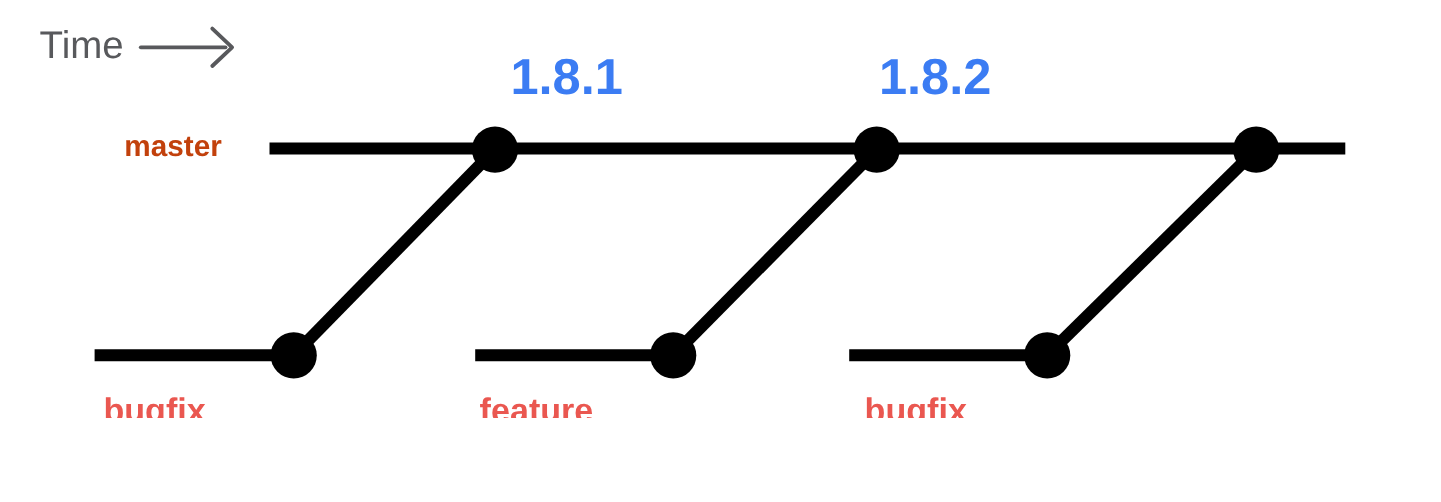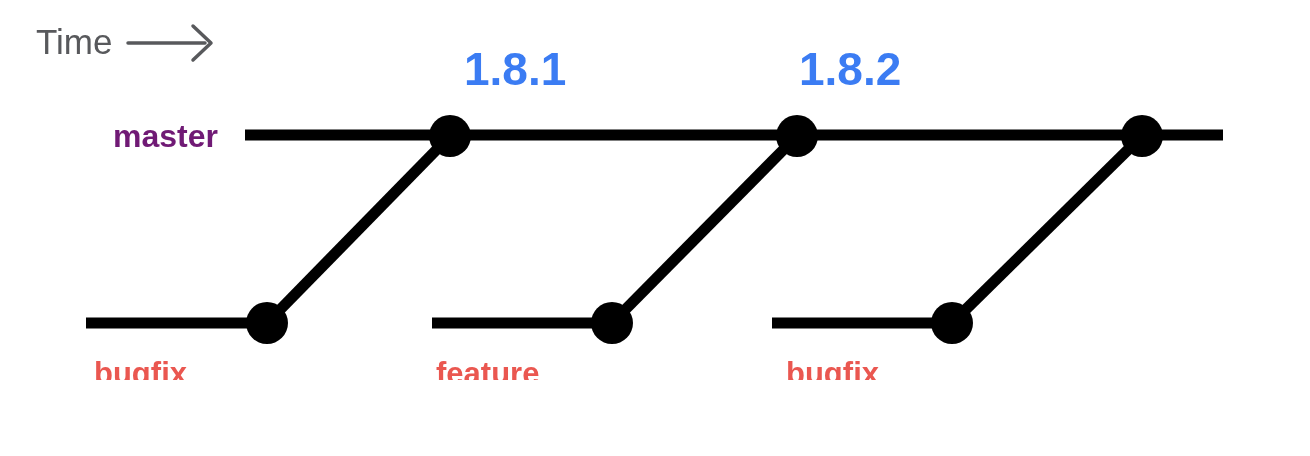--- a/index.html
+++ b/index.html
@@ -30,23 +30,23 @@
   .time-label {
     left: 36px;
     top: 24px;
     font-size: 35px;
     font-weight: 400;
     color: #58595C;
   }
   .master-label {
     left: 113px;
     top: 120px;
-    font-size: 32px;
+    font-size: 27px;
     font-weight: 700;
-    color: #701a75;
+    color: #c2410c;
   }
   .tag-label {
     font-size: 46px;
     font-weight: 700;
     color: #3B7CF3;
     top: 46px;
     text-align: right;
   }
   .tag-1 { left: 464px; }
   .tag-2 { left: 799px; }

